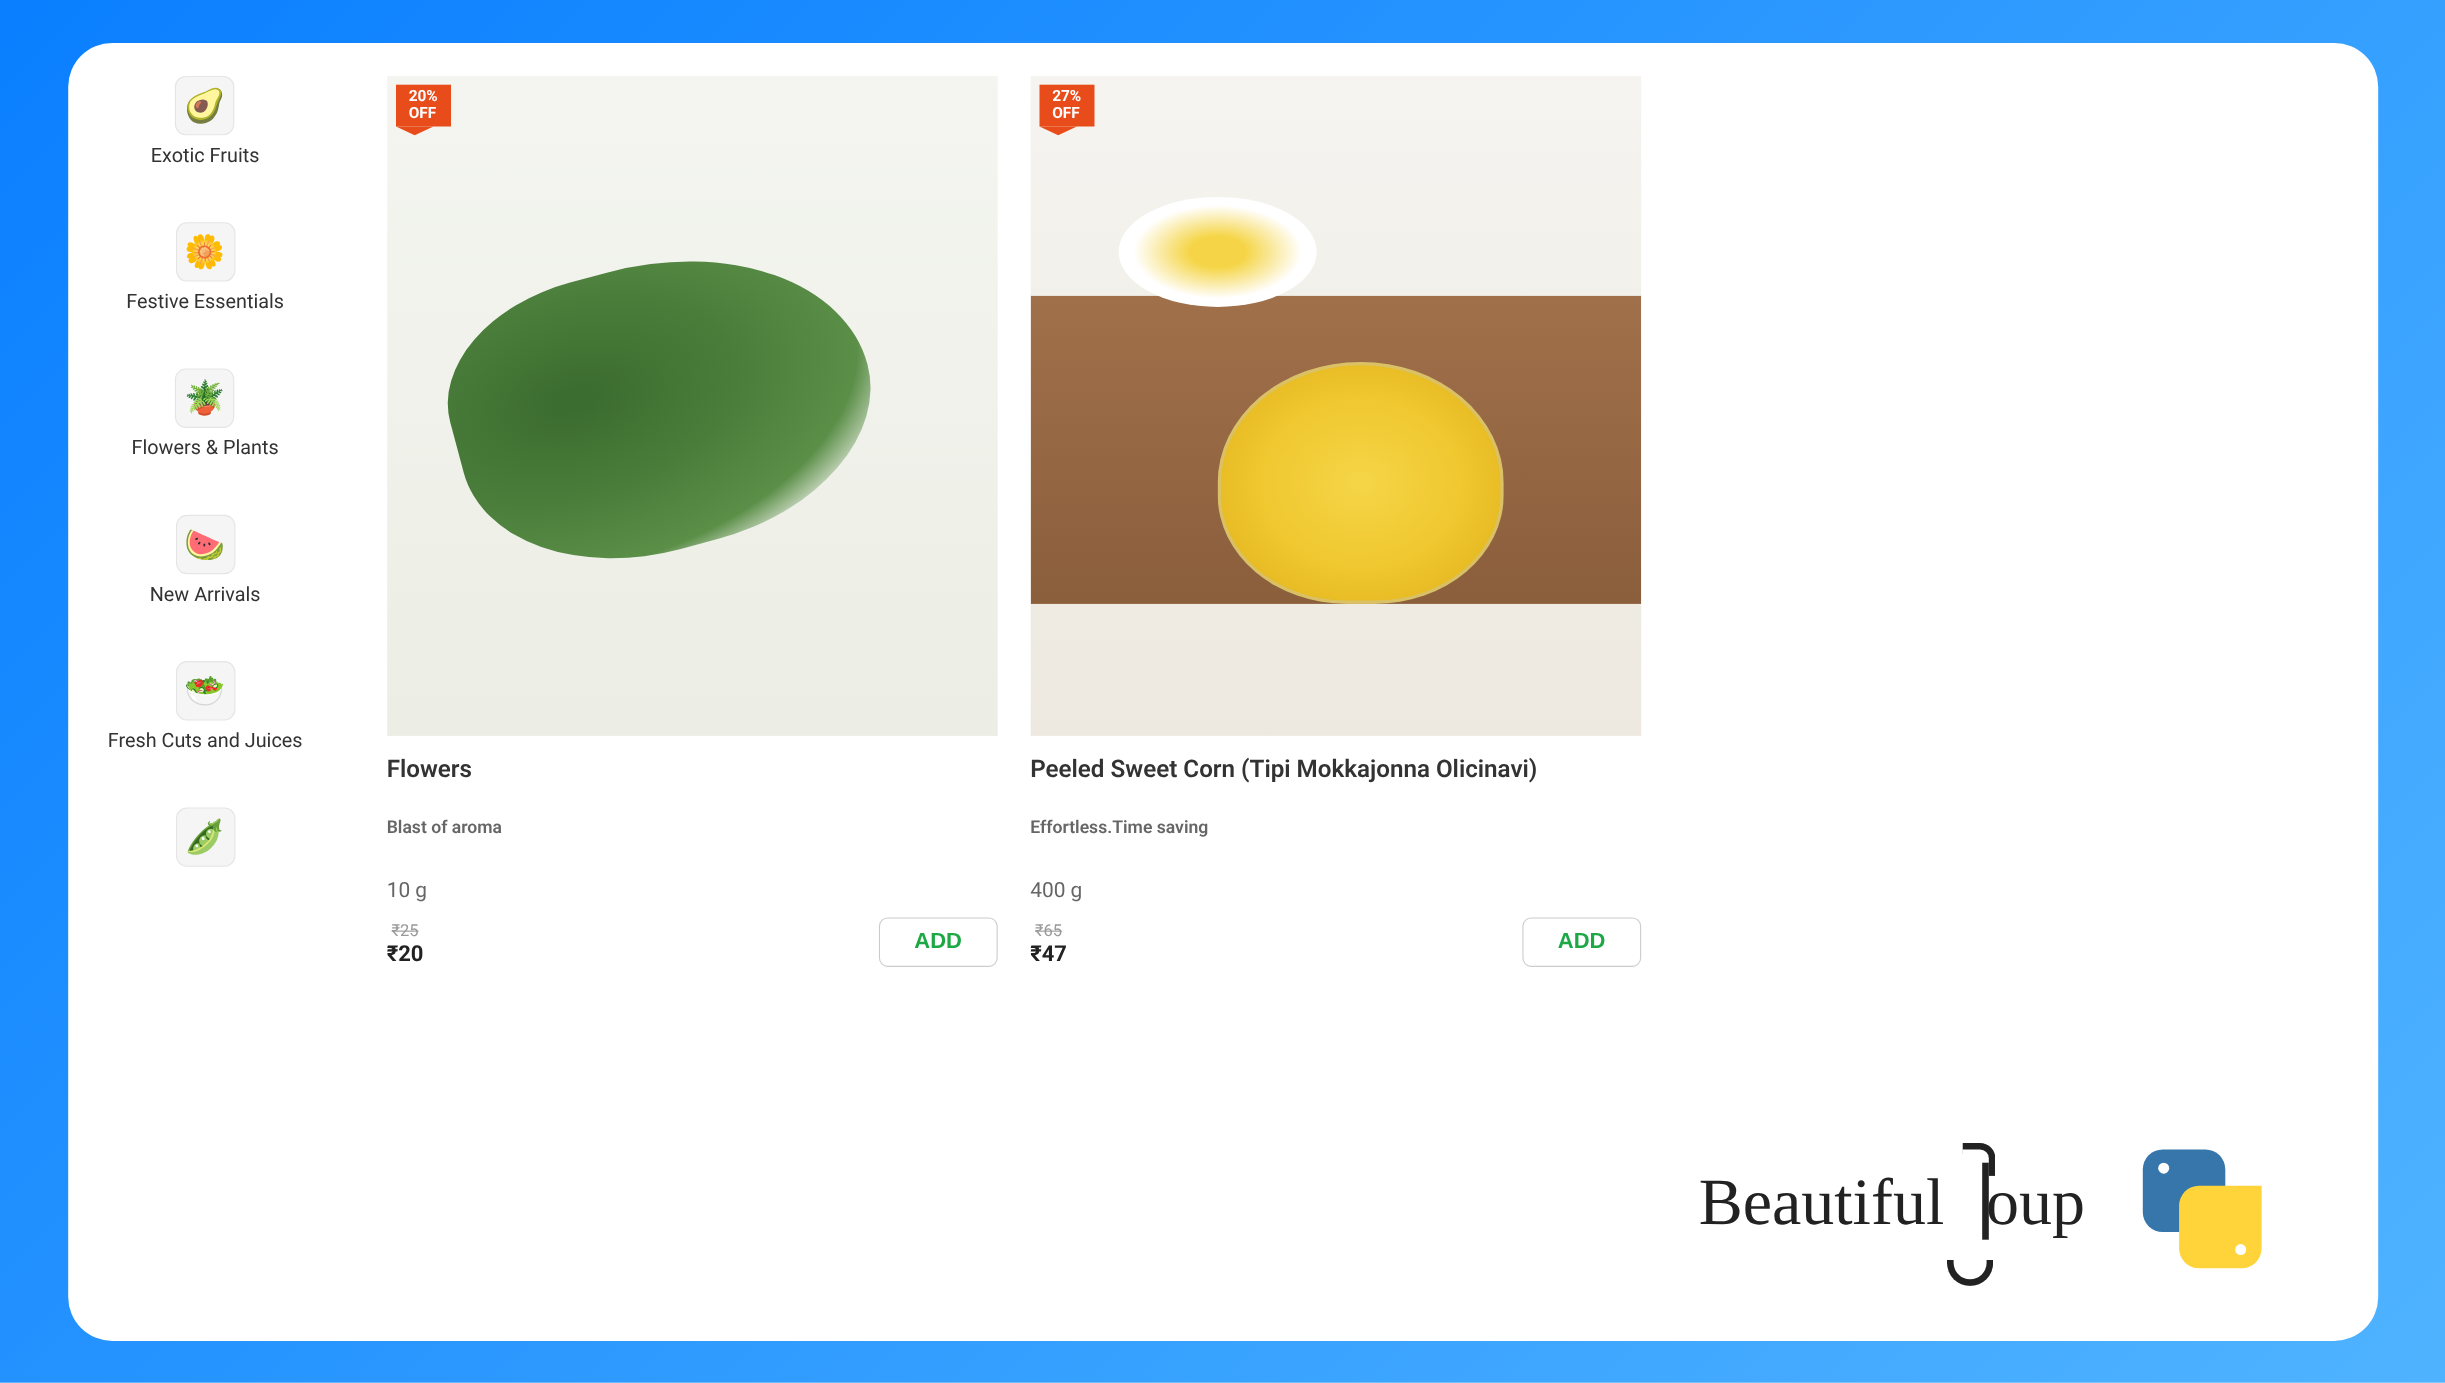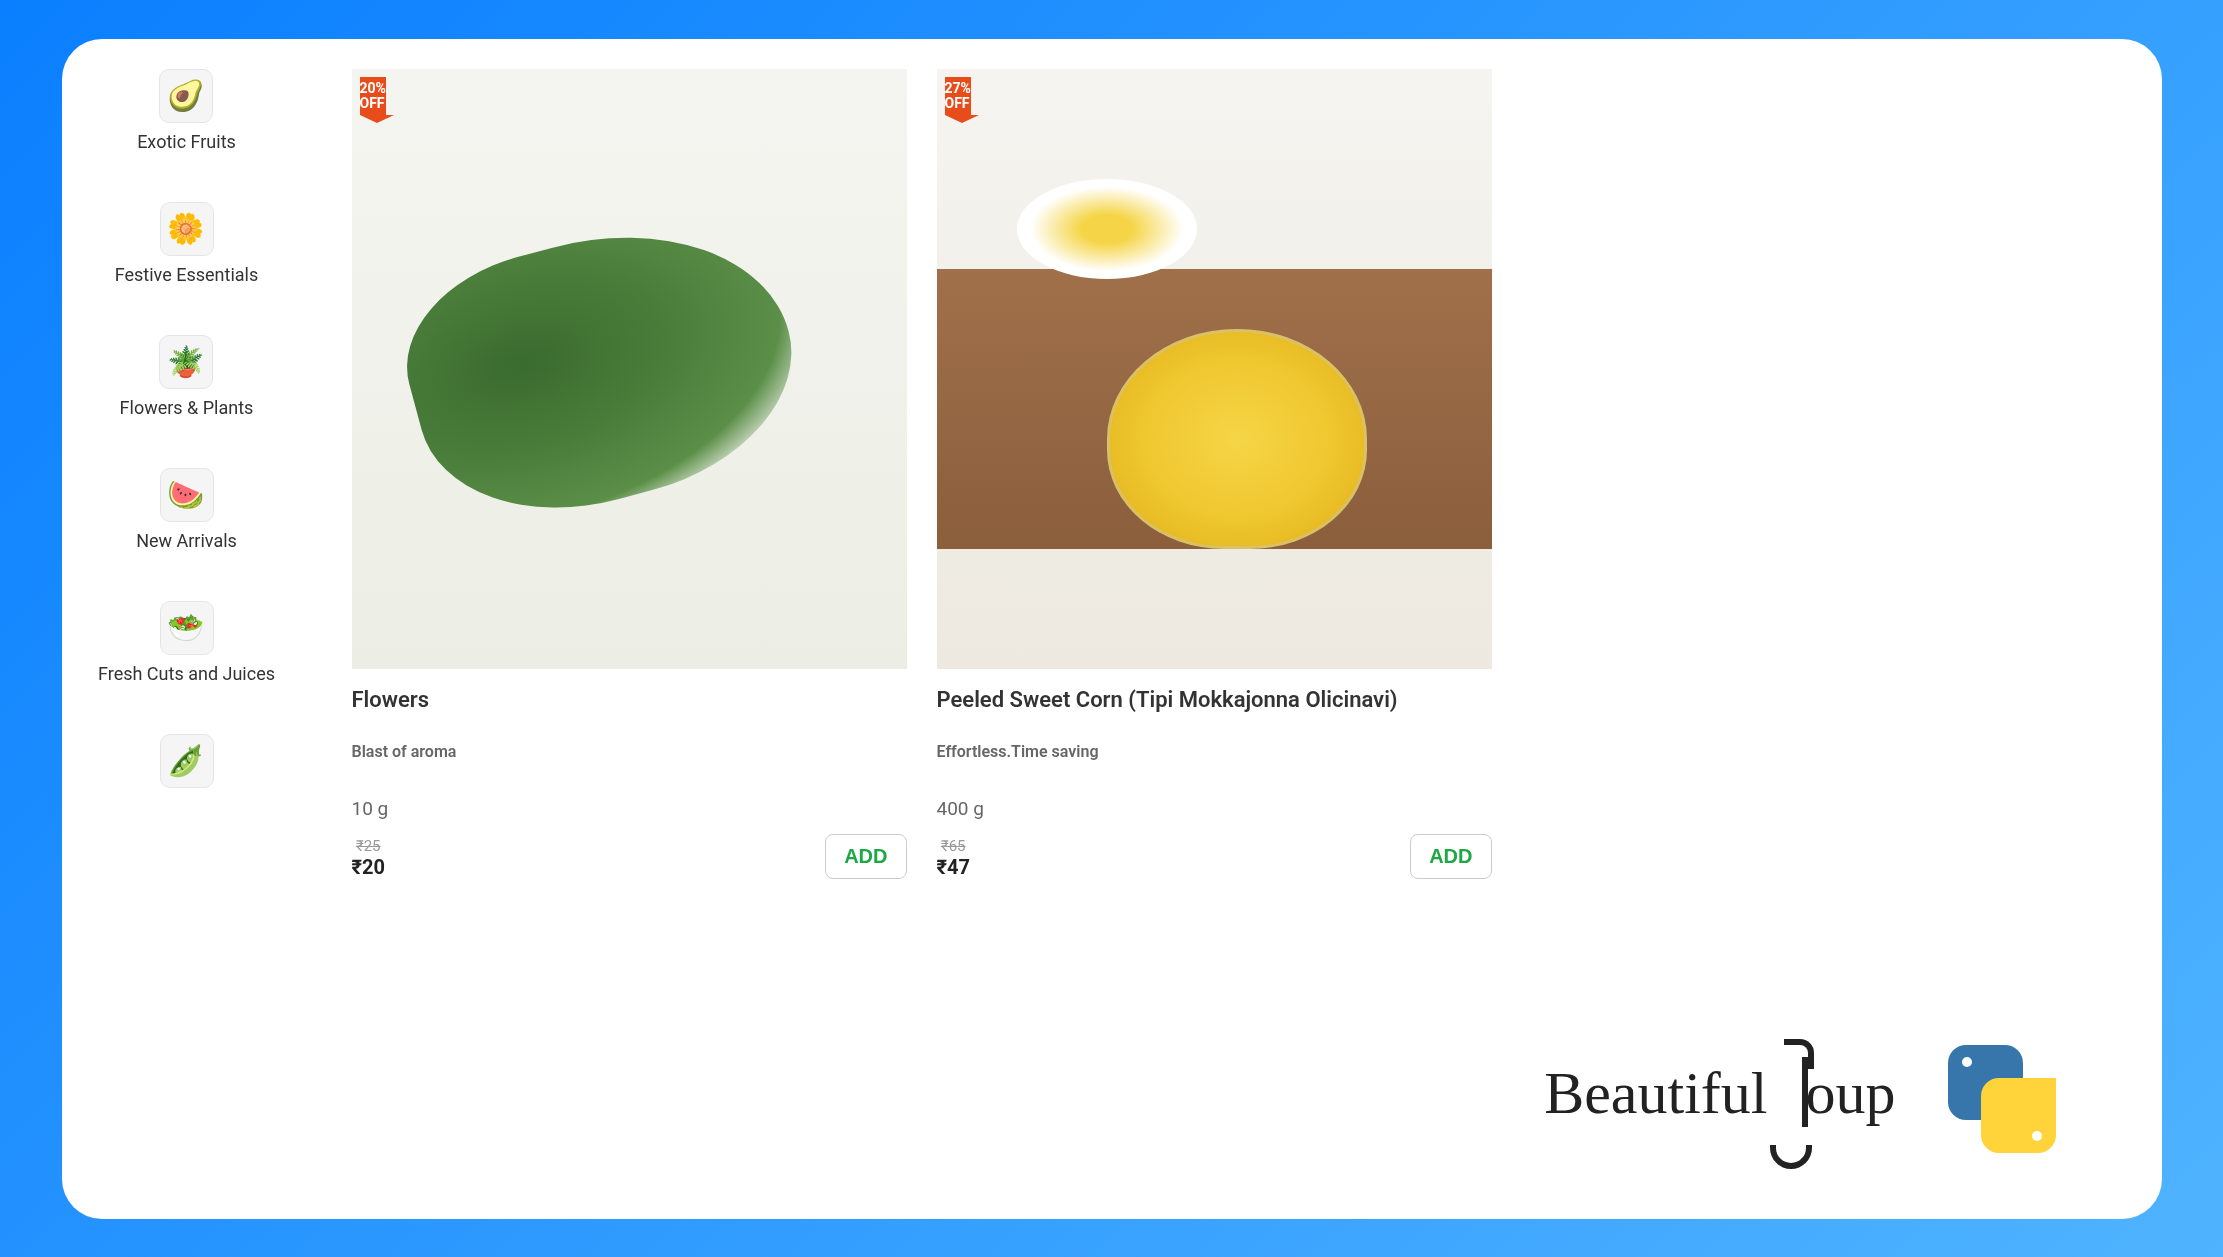--- a/index.html
+++ b/index.html
@@ -67,21 +67,21 @@
   position: relative;
 }
 .discount-badge {
   position: absolute;
   top: 8px;
   left: 8px;
   background: #e84c1a;
   color: #fff;
   font-size: 14px;
   font-weight: bold;
-  padding: 4px 0;
+  padding: 4px 12px;
   line-height: 1.1;
   z-index: 2;
 }
 .discount-badge::after {
   content: "";
   position: absolute;
   bottom: -8px;
   left: 0;
   width: 0;
   height: 0;
@@ -183,21 +183,21 @@
   font-size: 20px;
   font-weight: 700;
   color: #222;
 }
 .add-btn {
   background: #fff;
   border: 1px solid #ccc;
   color: #1da845;
   font-weight: 700;
   font-size: 20px;
-  padding: 10px 18px;
+  padding: 10px 31px;
   border-radius: 8px;
   cursor: pointer;
 }
 .footer-logos {
   position: absolute;
   bottom: 60px;
   right: 100px;
   display: flex;
   align-items: flex-start;
   gap: 46px;

